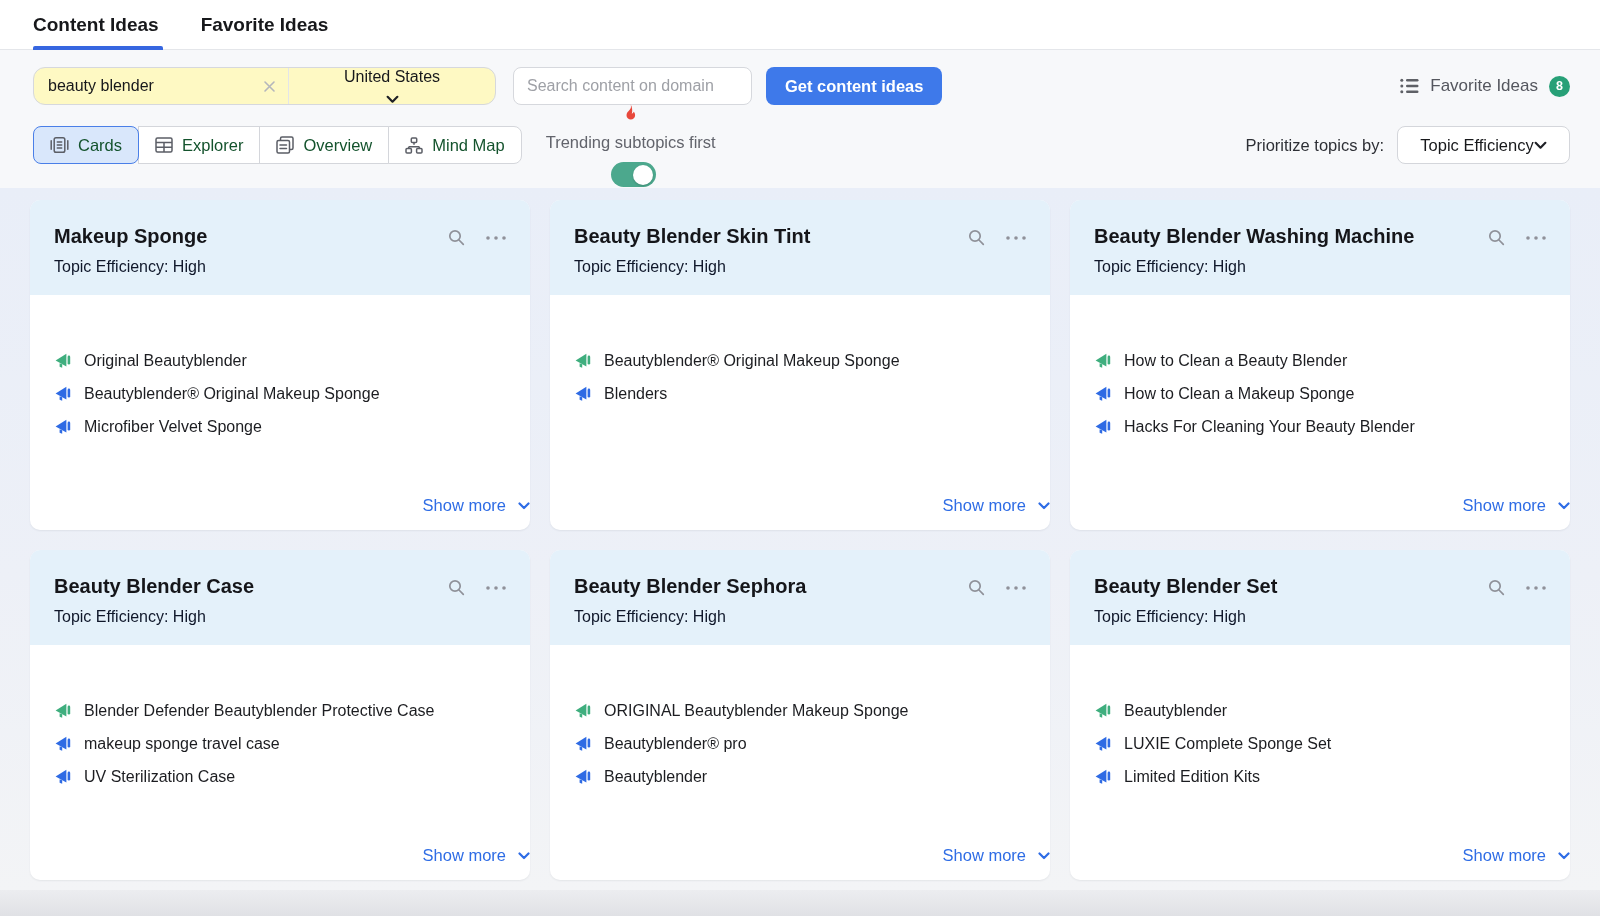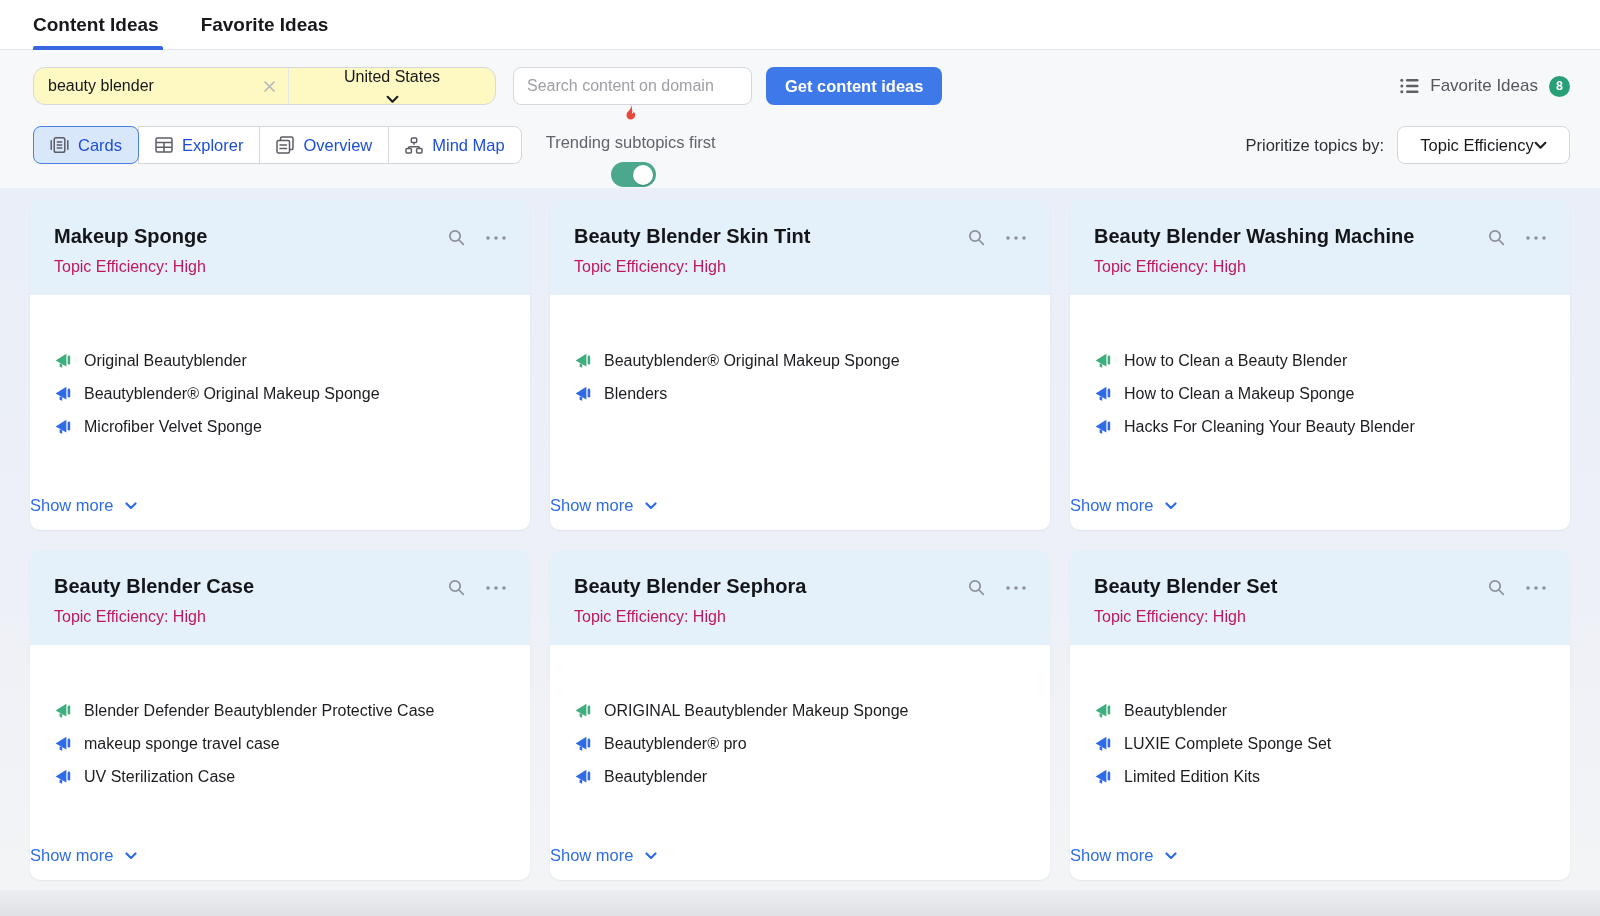--- a/index.html
+++ b/index.html
@@ -37,21 +37,21 @@
     font-family:inherit; cursor:pointer; }
   .favorites { margin-left:auto; display:flex; align-items:center; gap:11px;
     color:#54565E; font-size:17px; cursor:pointer; }
   .badge { min-width:21px; height:21px; border-radius:50%; background:#27A077;
     color:#fff; font-size:12.5px; font-weight:700; display:flex; align-items:center;
     justify-content:center; }
   
   .view-row { margin-top:21px; display:flex; align-items:center; height:38px; }
   .segmented { display:flex; }
   .seg-btn { display:flex; align-items:center; gap:9px; padding:0 16px; height:38px;
-    background:#fff; border:1px solid #D4D6DB; font-size:16.5px; color:#1d4ed8;
+    background:#fff; border:1px solid #D4D6DB; font-size:16.5px; color:#14532d;
     cursor:pointer; position:relative; }
   .seg-btn + .seg-btn { margin-left:-1px; }
   .seg-btn:first-child { border-radius:8px 0 0 8px; }
   .seg-btn:last-child { border-radius:0 8px 8px 0; }
   .seg-btn .vicon { color:#5B5E66; display:flex; }
   .seg-btn.active { background:#D9E7FB; border-color:#4A7FE8; z-index:1; border-radius:8px; }
   .trending { margin-left:24px; display:flex; align-items:center; gap:10px;
     color:#62646C; font-size:16.5px;flex-direction:column; }
   .flame { display:flex; color:#E8483C; }
   .toggle { width:45px; height:25px; border-radius:13px; background:#C4C6CC;
@@ -67,32 +67,32 @@
     justify-content:center; padding:0 14px; font-size:16.5px; color:#17181B;
     cursor:pointer; }
   
   .cards-area { height:702px; padding:12px 30px 0;
     background:linear-gradient(180deg,#E9EEF8 0%, #EDF0F7 55%, #F3F4F6 100%); }
   .cards-grid { display:grid; grid-template-columns:repeat(3,1fr); gap:20px; }
   .card { background:#fff; border-radius:10px; height:330px; position:relative;
     overflow:hidden; box-shadow:0 1px 2px rgba(30,40,60,.07); }
   .card-header { background:#E4F1FA; padding:25px 24px 0; height:95px; position:relative; }
   .card-title { font-size:20px; font-weight:700; color:#15161A; }
-  .card-eff { margin-top:10px; font-size:16px; color:#be185d; }
+  .card-eff { margin-top:10px; font-size:16px; color:#0f172a; }
   .card-actions { position:absolute; top:28px; right:23px; display:flex; gap:19px;
     align-items:center; color:#8F9199; }
   .card-actions > span { cursor:pointer; display:flex; }
   .topic-list { padding:57px 24px 0; }
   .topic-item { display:flex; align-items:center; gap:13px; margin-bottom:15px;
     font-size:16px; color:#1C1D21; }
   .megaphone-icon { display:flex; flex:none; }
   .megaphone-icon.green { color:#3FAE7E; }
   .megaphone-icon.blue { color:#2F6BE4; }
   .show-more { position:absolute; bottom:15px; left:0; right:0; display:flex;
-    justify-content:flex-start; align-items:center; gap:12px; color:#2E6CE5;
+    justify-content:flex-end; align-items:center; gap:12px; color:#2E6CE5;
     font-size:16.5px; font-weight:500; cursor:pointer; }
   .bottom-strip { height:26px; background:linear-gradient(180deg,#ECEDF0,#E0E1E5); }
 </style>
 </head>
 <body>
 
 <div class="tab-bar">
   <div class="tab active">Content Ideas</div>
   <div class="tab">Favorite Ideas</div>
 </div>

